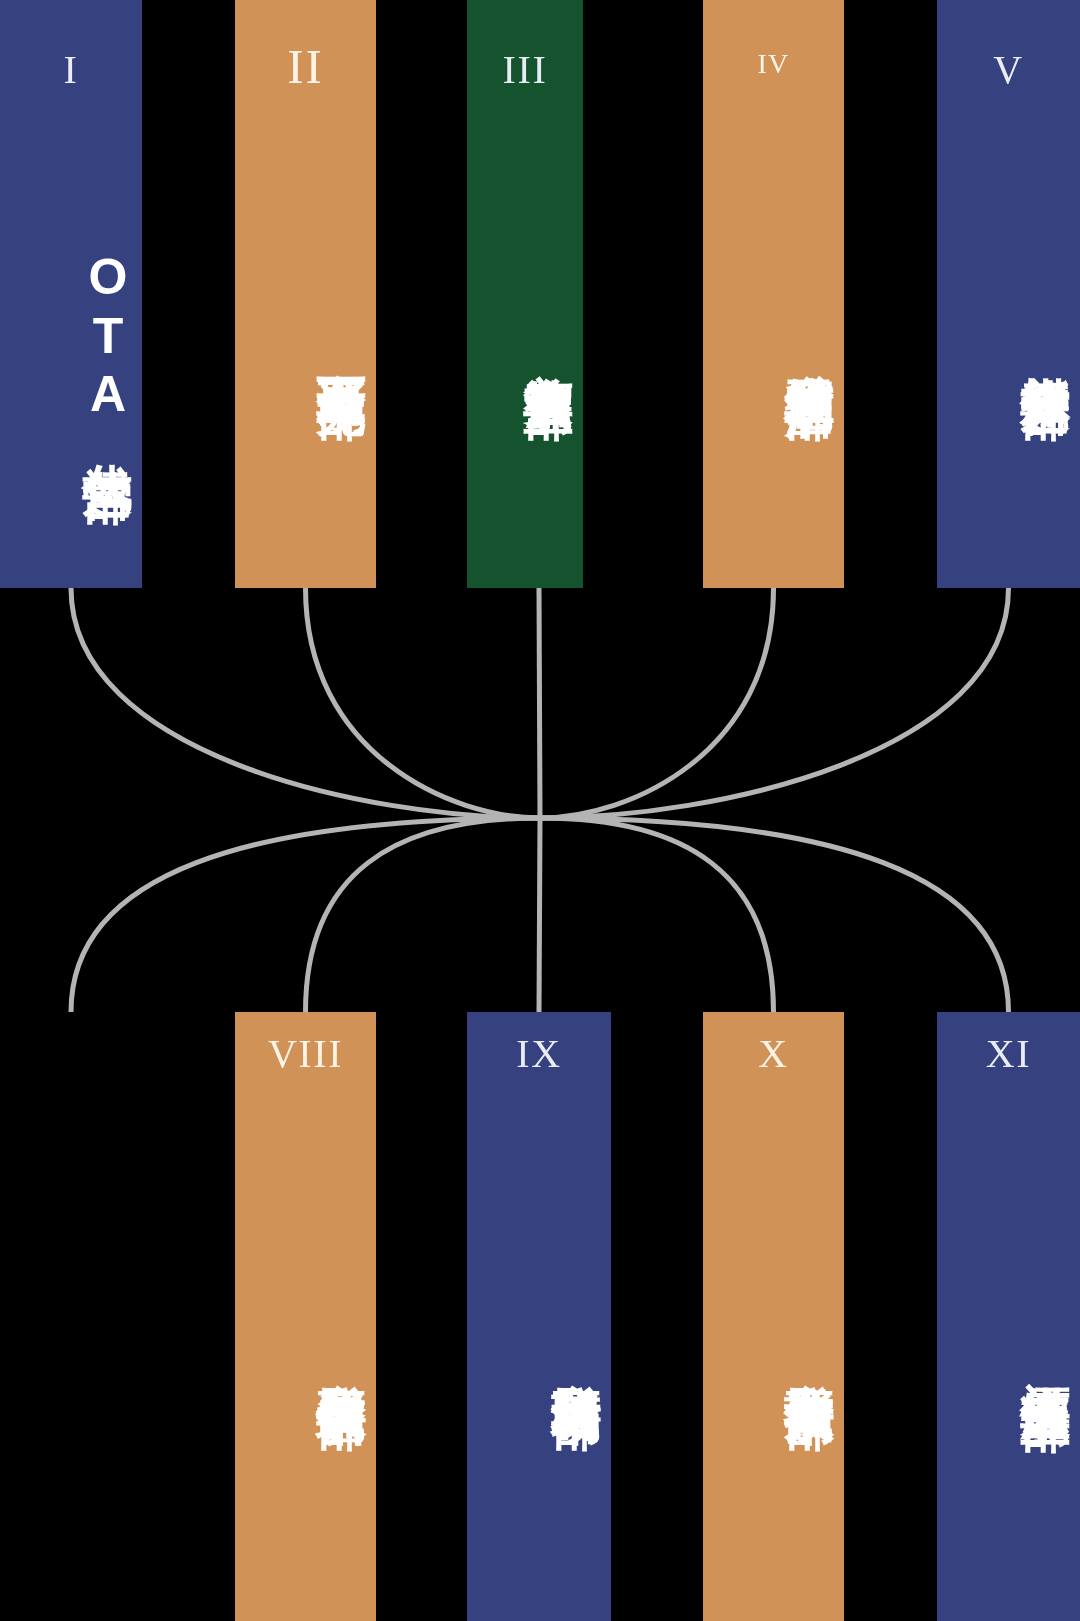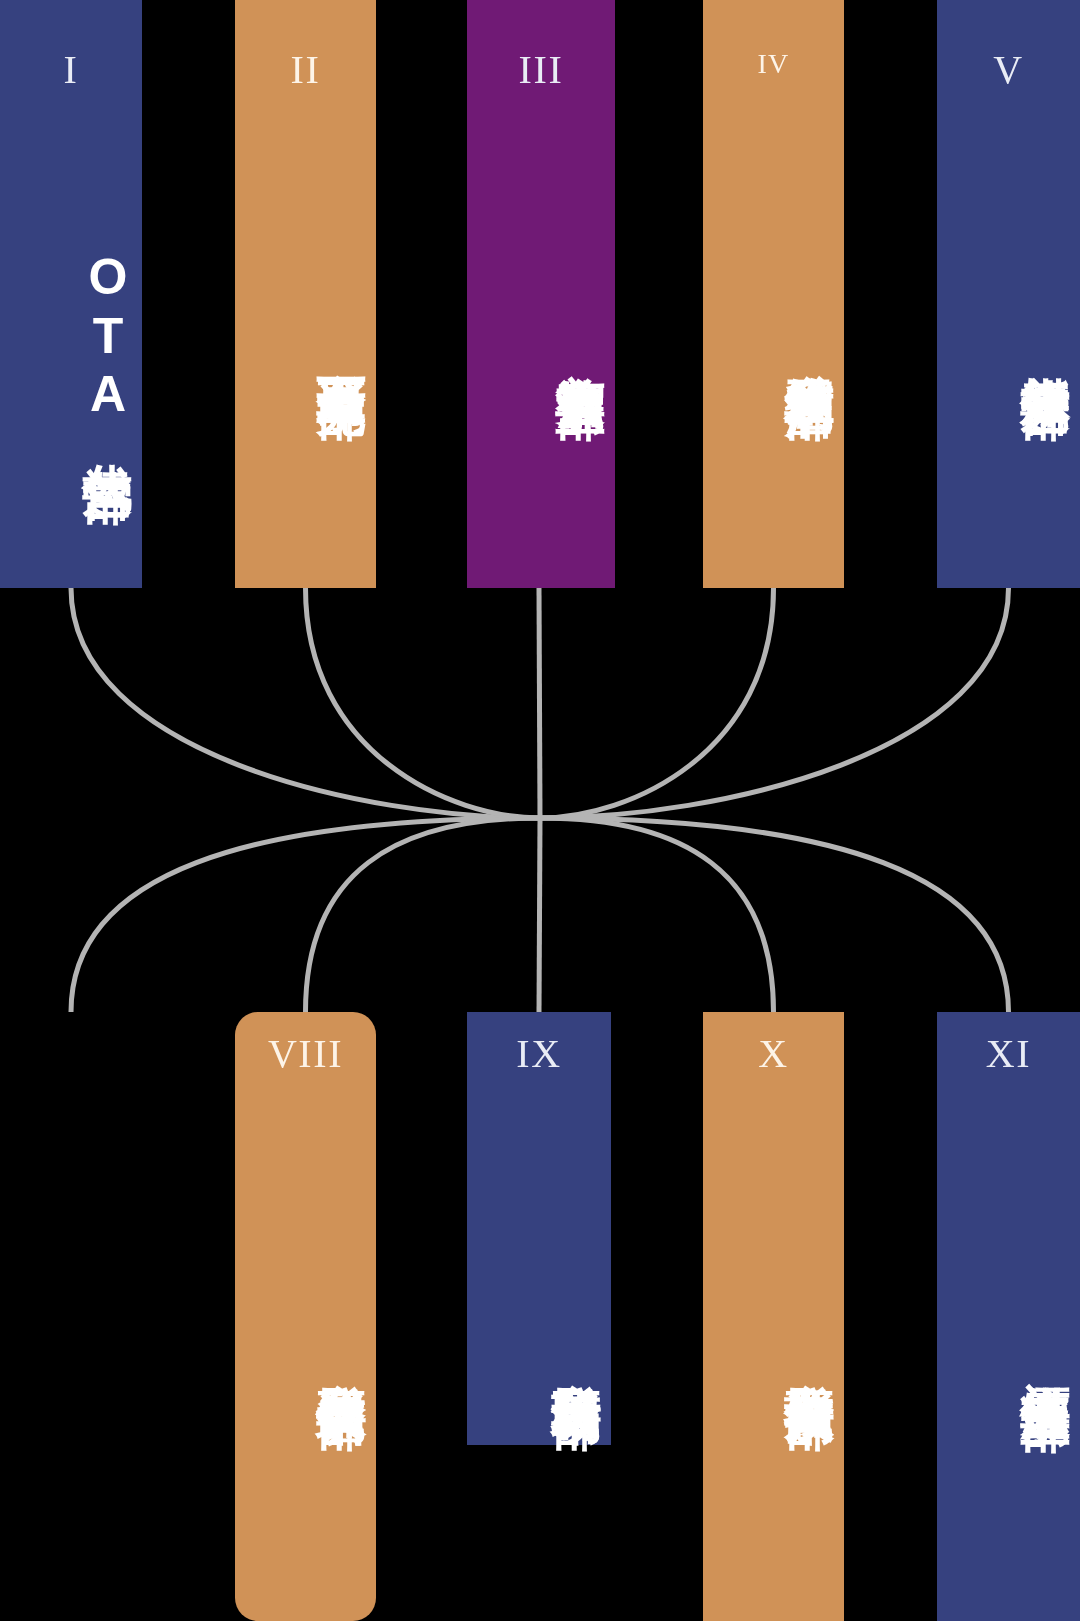--- a/index.html
+++ b/index.html
@@ -96,27 +96,27 @@
     </svg>
 
   <div class="bar blue" id="bar-top-0" style="left: 0px; top: 0px; width: 142px; height: 588px; background: rgb(54, 65, 127);">
     <div class="numeral" style="font-size: 40px; top: 50px; color: rgb(233, 236, 245);">I</div>
     <div class="vlabel" style="font-size: 50px; top: 118px; height: 448px; color: rgb(255, 255, 255);">
         <span class="txt">OTA代运营部</span>
       </div>
   </div>
 
   <div class="bar orange" id="bar-top-1" style="left: 235px; top: 0px; width: 141px; height: 588px; background: rgb(208, 146, 87);">
-    <div class="numeral" style="font-size: 40px; top: 50px; color: rgb(253, 244, 232);">II</div>
+    <div class="numeral" style="font-size: 49px; top: 42px; color: rgb(253, 244, 232);">II</div>
     <div class="vlabel" style="font-size: 50px; top: 118px; height: 448px; color: rgb(255, 255, 255);">
         <span class="txt">高登万里学苑部</span>
       </div>
   </div>
 
-  <div class="bar blue" id="bar-top-2" style="left: 467px; top: 0px; width: 148px; height: 588px; background: #701a75;">
+  <div class="bar blue" id="bar-top-2" style="left: 467px; top: 0px; width: 116px; height: 588px; background: #14532d;">
     <div class="numeral" style="font-size: 40px; top: 50px; color: rgb(233, 236, 245);">III</div>
     <div class="vlabel" style="font-size: 50px; top: 118px; height: 448px; color: rgb(255, 255, 255);">
         <span class="txt">美宿酒管事业部</span>
       </div>
   </div>
 
   <div class="bar orange" id="bar-top-3" style="left: 703px; top: 0px; width: 141px; height: 588px; background: rgb(208, 146, 87);">
     <div class="numeral" style="font-size: 28px; top: 50px; color: rgb(253, 244, 232);">IV</div>
     <div class="vlabel" style="font-size: 50px; top: 118px; height: 448px; color: rgb(255, 255, 255);">
         <span class="txt">维多利亚酒店部</span>
@@ -124,28 +124,28 @@
   </div>
 
   <div class="bar blue" id="bar-top-4" style="left: 937px; top: 0px; width: 143px; height: 588px; background: rgb(54, 65, 127);">
     <div class="numeral" style="font-size: 40px; top: 50px; color: rgb(233, 236, 245);">V</div>
     <div class="vlabel" style="font-size: 50px; top: 118px; height: 448px; color: rgb(255, 255, 255);">
         <span class="txt">新媒体运营部</span>
       </div>
   </div>
 
 
-  <div class="bar orange" id="bar-bot-1" style="left: 235px; top: 1012px; width: 141px; height: 609px; background: rgb(208, 146, 87); border-radius: 23px;">
+  <div class="bar orange" id="bar-bot-1" style="left: 235px; top: 1012px; width: 141px; height: 609px; background: rgb(208, 146, 87);">
     <div class="numeral" style="font-size: 40px; top: 22px; color: rgb(253, 244, 232);">VIII</div>
     <div class="vlabel" style="font-size: 50px; top: 90px; height: 499px; color: rgb(255, 255, 255);">
         <span class="txt">高登餐饮培训部</span>
       </div>
   </div>
 
-  <div class="bar blue" id="bar-bot-2" style="left: 467px; top: 1012px; width: 144px; height: 433px; background: rgb(54, 65, 127);">
+  <div class="bar blue" id="bar-bot-2" style="left: 467px; top: 1012px; width: 144px; height: 609px; background: rgb(54, 65, 127);">
     <div class="numeral" style="font-size: 40px; top: 22px; color: rgb(233, 236, 245);">IX</div>
     <div class="vlabel" style="font-size: 50px; top: 90px; height: 499px; color: rgb(255, 255, 255);">
         <span class="txt">高登猎聘市场部</span>
       </div>
   </div>
 
   <div class="bar orange" id="bar-bot-3" style="left: 703px; top: 1012px; width: 141px; height: 609px; background: rgb(208, 146, 87);">
     <div class="numeral" style="font-size: 40px; top: 22px; color: rgb(253, 244, 232);">X</div>
     <div class="vlabel" style="font-size: 50px; top: 90px; height: 499px; color: rgb(255, 255, 255);">
         <span class="txt">高登软件技术部</span>

